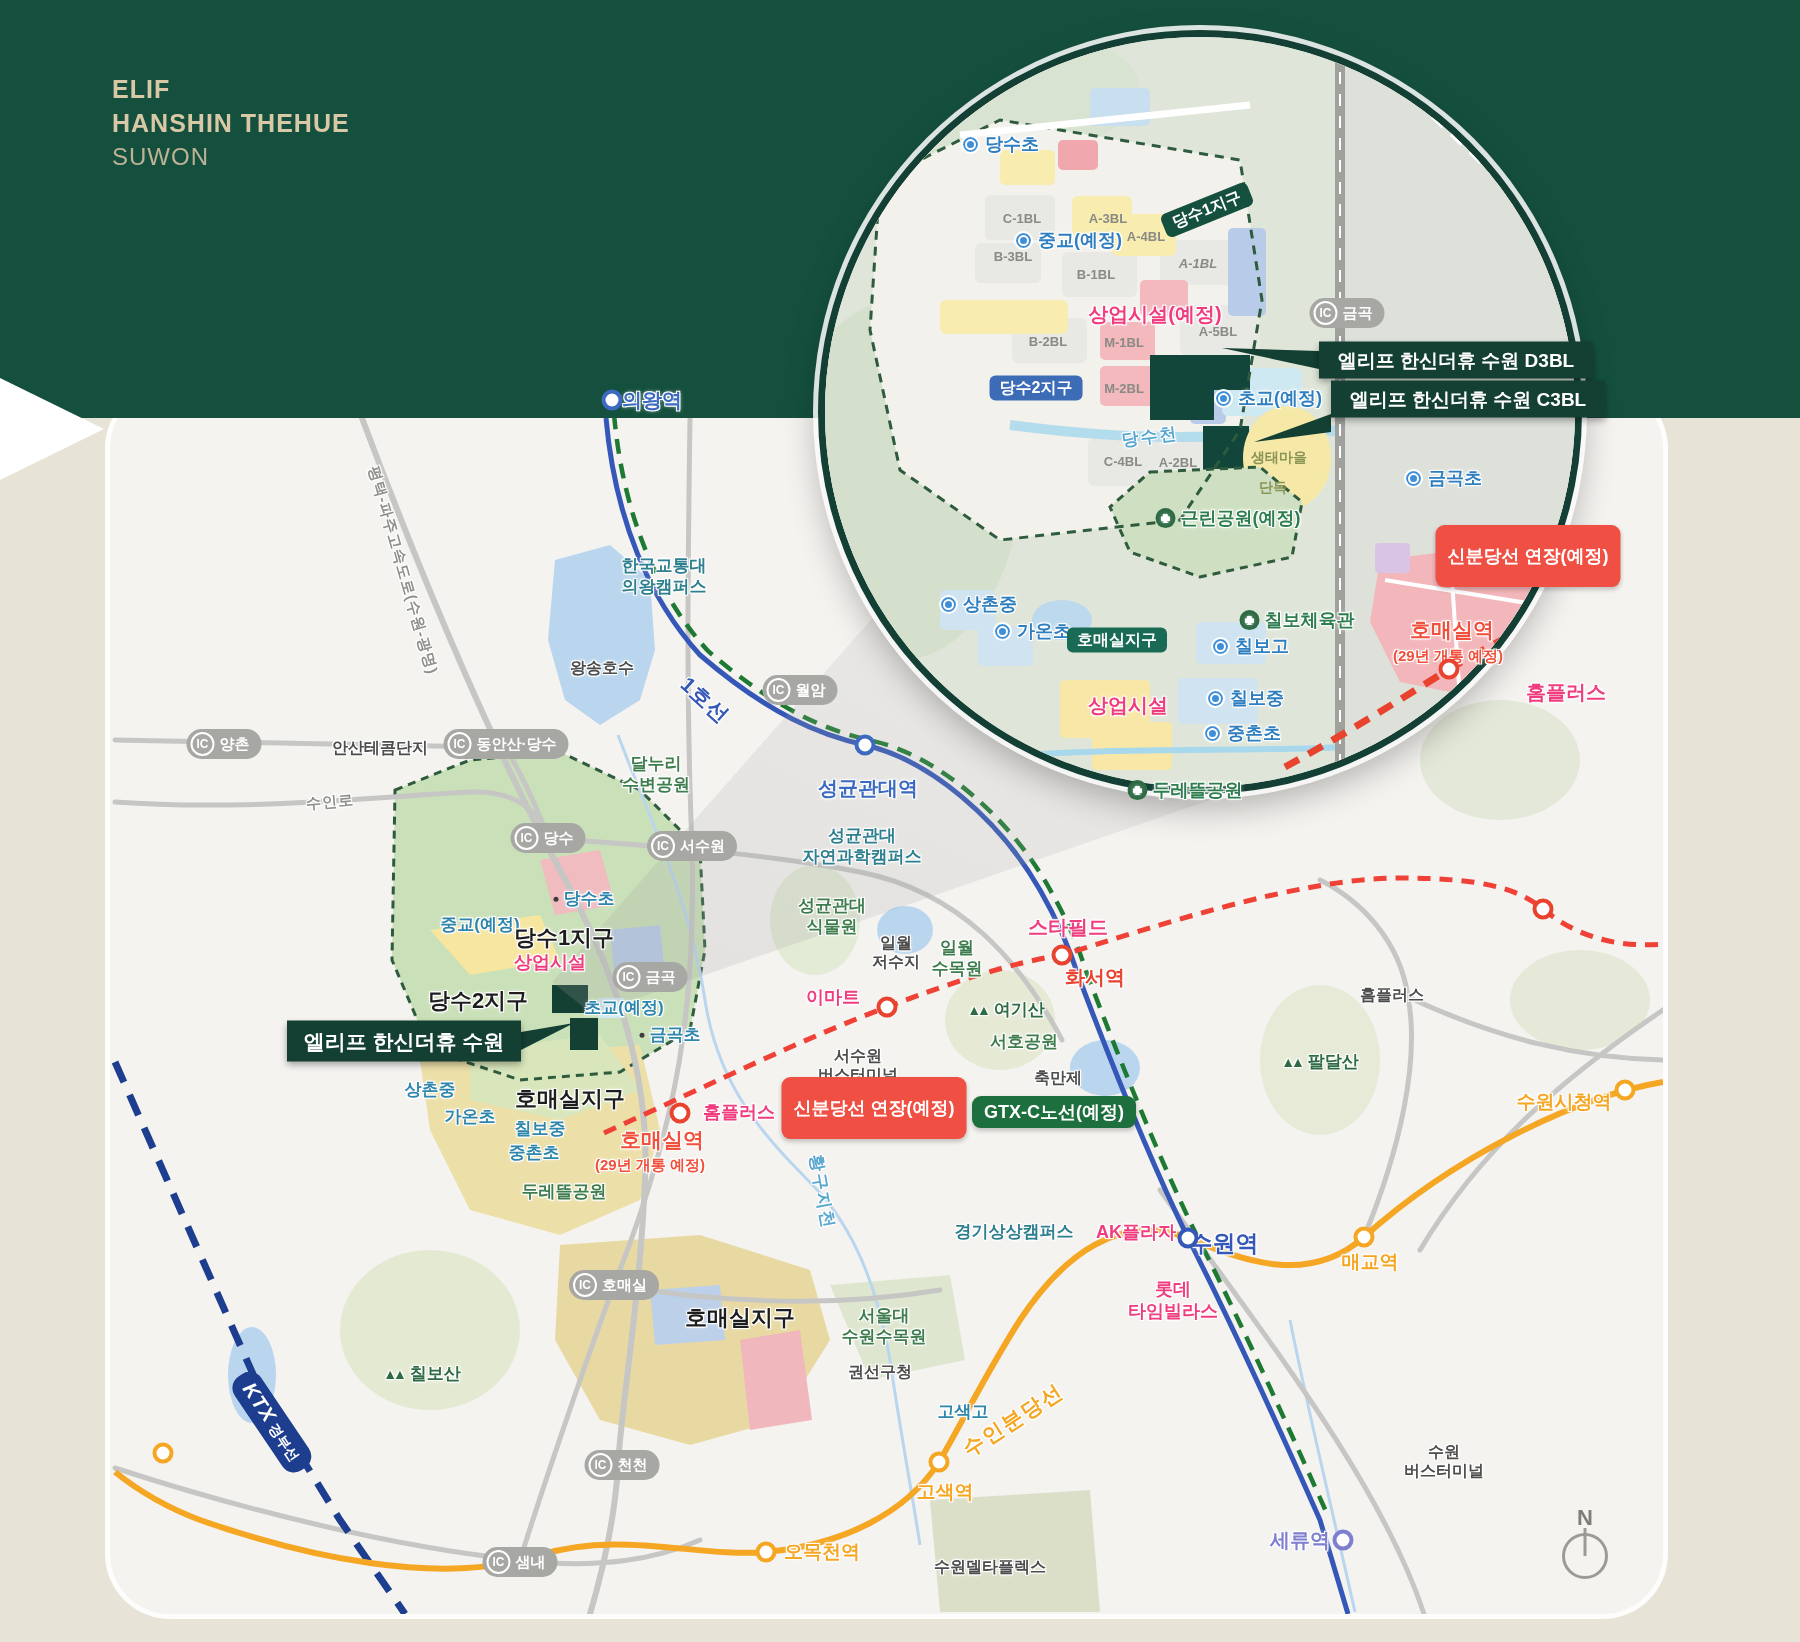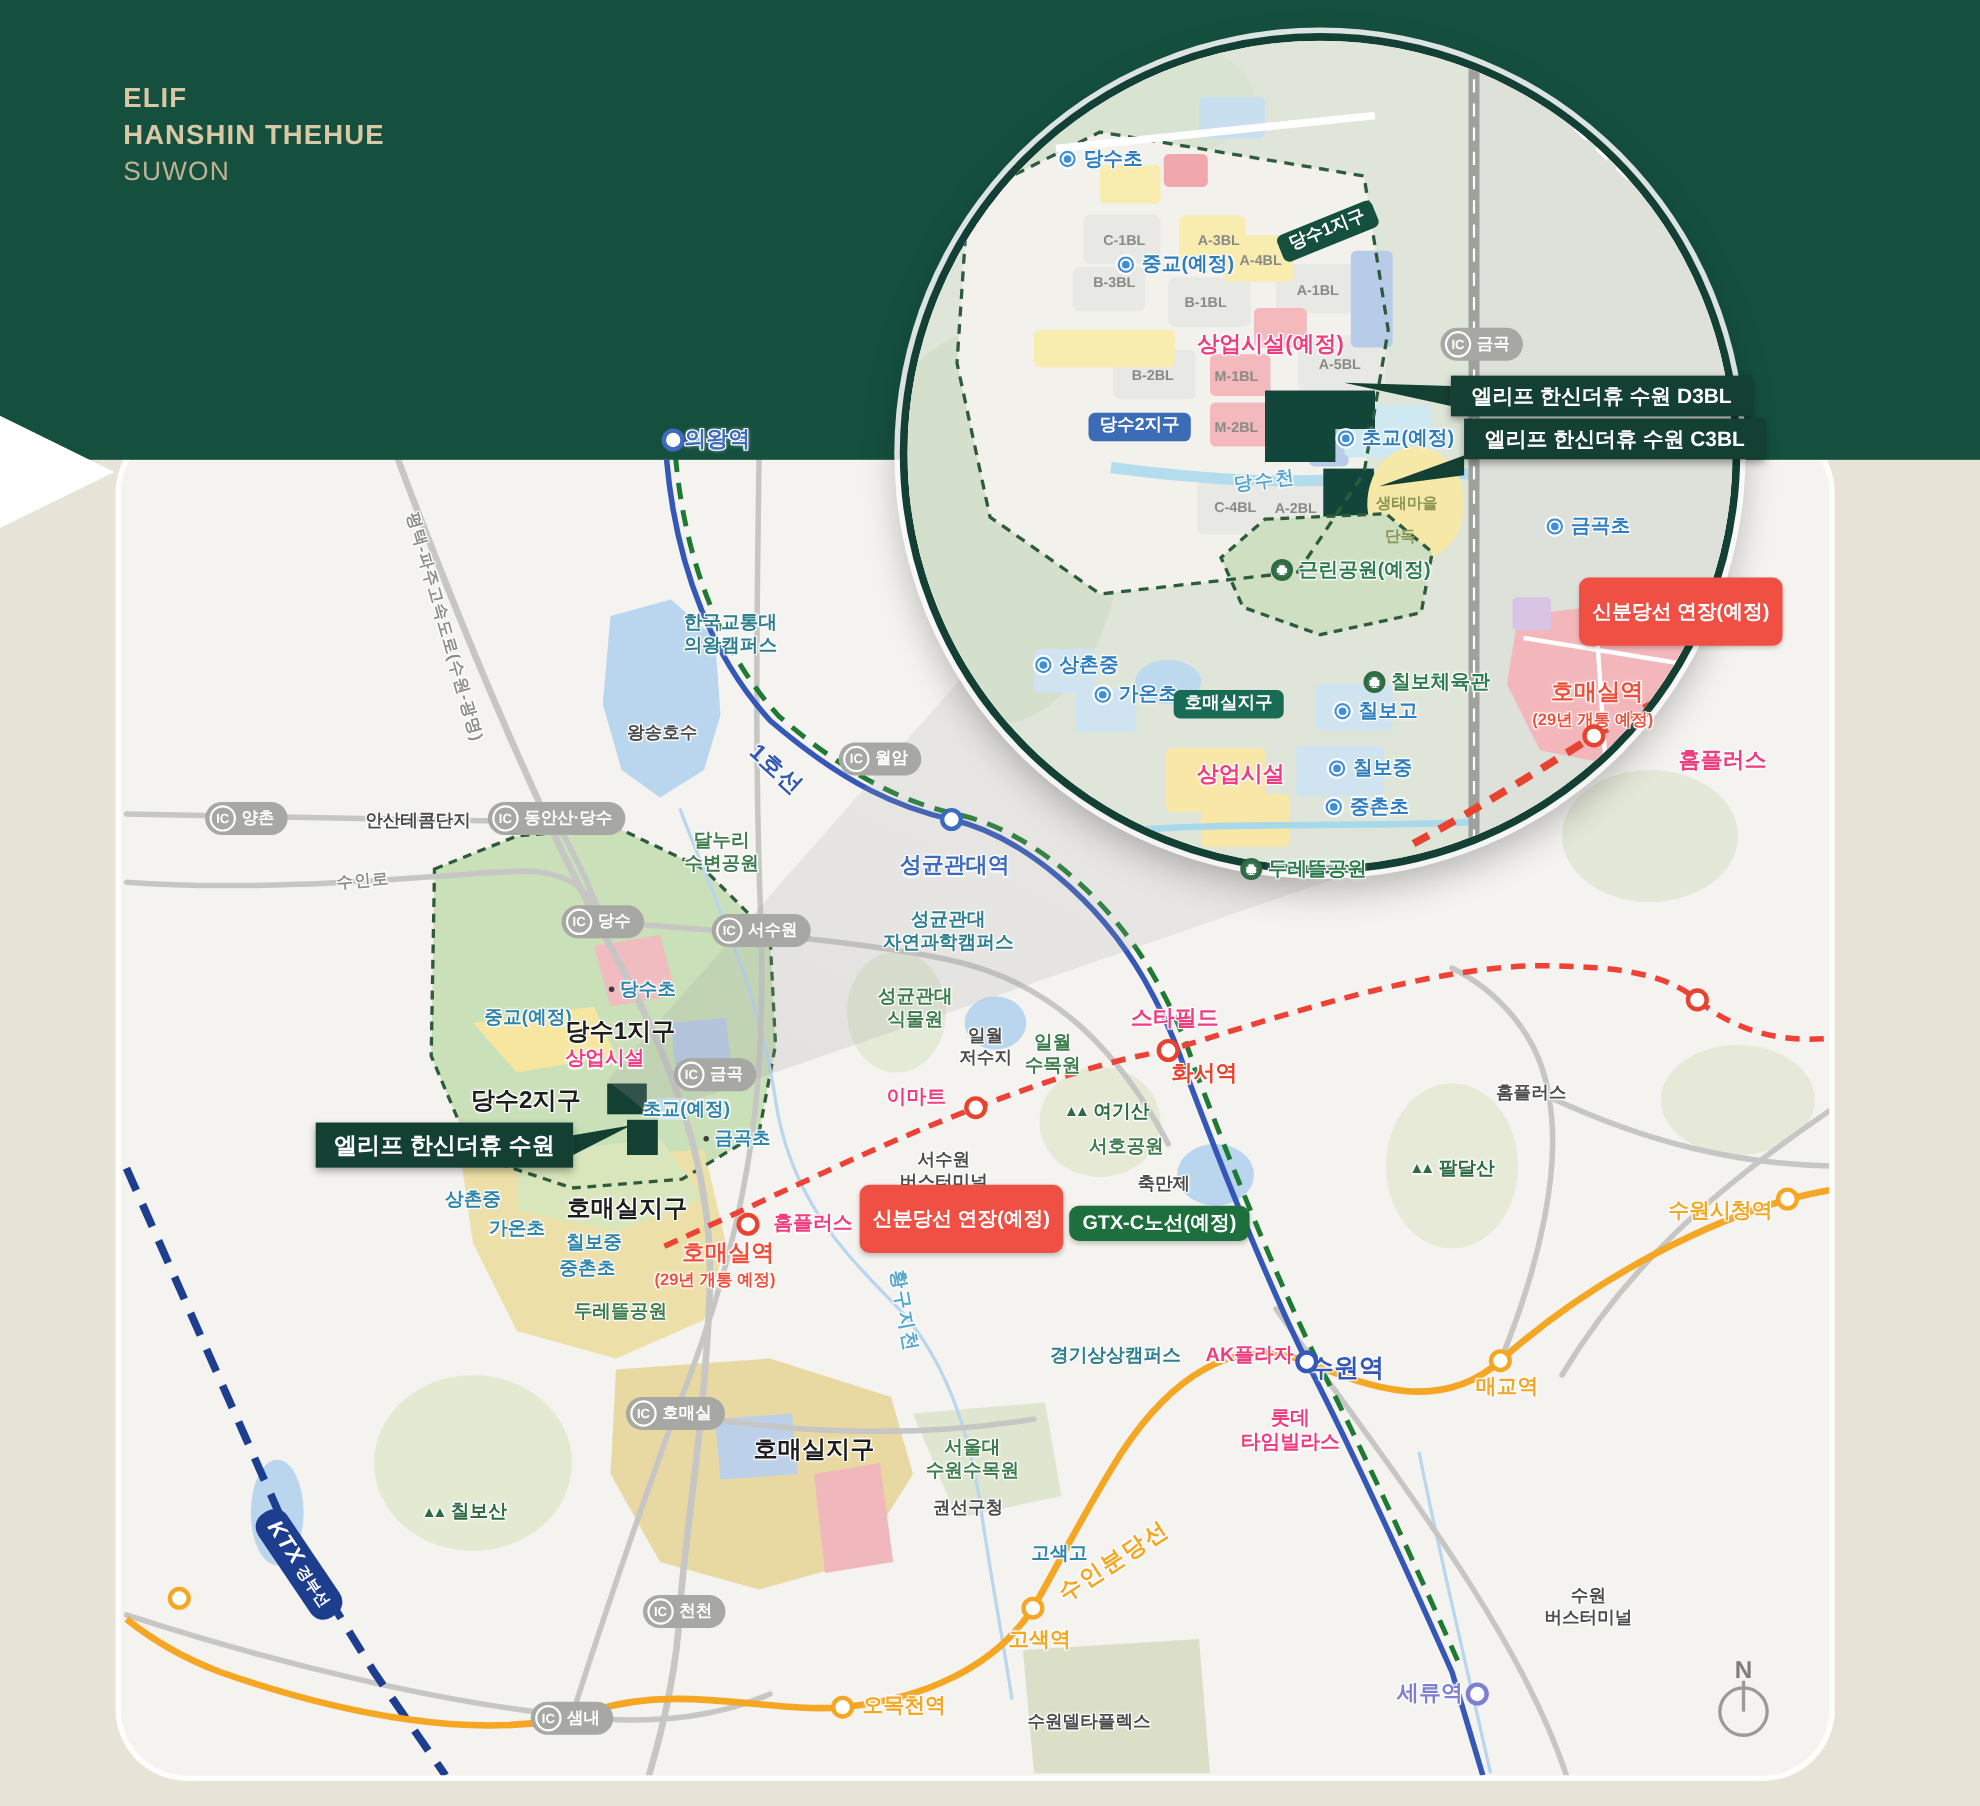--- a/index.html
+++ b/index.html
@@ -352,21 +352,21 @@
       <div class="lbl k-station-lav" style="left: 1300px; top: 1540px; transform: translate(-50%, -50%);"><span>세류역</span></div>
       <div class="lbl k-place-dark" style="left: 1444px; top: 1462px; transform: translate(-50%, -50%);"><span>수원
 버스터미널</span></div>
       <div class="lbl k-ktx" style="left: 272px; top: 1422px; transform: translate(-50%, -50%) rotate(56deg);"><i>KTX</i><b>경부선</b></div>
       <div class="lbl k-school z-inset" style="left: 1000px; top: 144px; transform: translate(-50%, -50%);"><span class="mk mk-drop"></span><span>당수초</span></div>
       <div class="lbl k-block z-inset" style="left: 1022px; top: 218px; transform: translate(-50%, -50%);"><span>C-1BL</span></div>
       <div class="lbl k-block z-inset" style="left: 1108px; top: 218px; transform: translate(-50%, -50%);"><span>A-3BL</span></div>
       <div class="lbl k-block z-inset" style="left: 1013px; top: 256px; transform: translate(-50%, -50%);"><span>B-3BL</span></div>
       <div class="lbl k-block z-inset" style="left: 1146px; top: 236px; transform: translate(-50%, -50%);"><span>A-4BL</span></div>
       <div class="lbl k-block z-inset" style="left: 1096px; top: 274px; transform: translate(-50%, -50%);"><span>B-1BL</span></div>
-      <div class="lbl k-block z-inset" style="left: 1198px; top: 263px; transform: translate(-50%, -50%);"><span>A-1BL</span></div>
+      <div class="lbl k-block z-inset" style="left: 1198px; top: 263px; transform: translate(-50%, -50%); font-style: italic;"><span>A-1BL</span></div>
       <div class="lbl k-block z-inset" style="left: 1048px; top: 341px; transform: translate(-50%, -50%);"><span>B-2BL</span></div>
       <div class="lbl k-block z-inset" style="left: 1124px; top: 342px; transform: translate(-50%, -50%);"><span>M-1BL</span></div>
       <div class="lbl k-block z-inset" style="left: 1218px; top: 331px; transform: translate(-50%, -50%);"><span>A-5BL</span></div>
       <div class="lbl k-block z-inset" style="left: 1124px; top: 388px; transform: translate(-50%, -50%);"><span>M-2BL</span></div>
       <div class="lbl k-block z-inset" style="left: 1123px; top: 461px; transform: translate(-50%, -50%);"><span>C-4BL</span></div>
       <div class="lbl k-block z-inset" style="left: 1178px; top: 462px; transform: translate(-50%, -50%);"><span>A-2BL</span></div>
       <div class="lbl k-school z-inset" style="left: 1068px; top: 240px; transform: translate(-50%, -50%);"><span class="mk mk-drop"></span><span>중교(예정)</span></div>
       <div class="lbl k-commercial-bold z-inset" style="left: 1155px; top: 314px; transform: translate(-50%, -50%);"><span>상업시설(예정)</span></div>
       <div class="lbl k-badge-dgreen z-inset" style="left: 1207px; top: 210px; transform: translate(-50%, -50%) rotate(-22deg);"><span>당수1지구</span></div>
       <div class="lbl k-badge-blue z-inset" style="left: 1036px; top: 388px; transform: translate(-50%, -50%);"><span>당수2지구</span></div>

